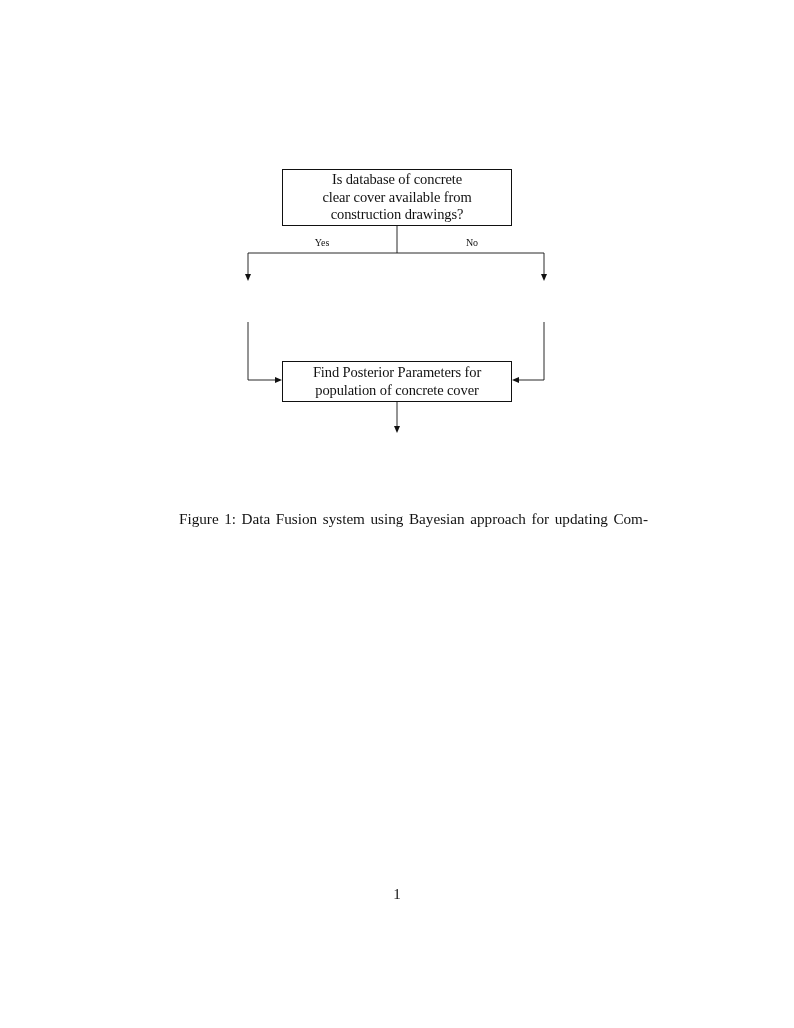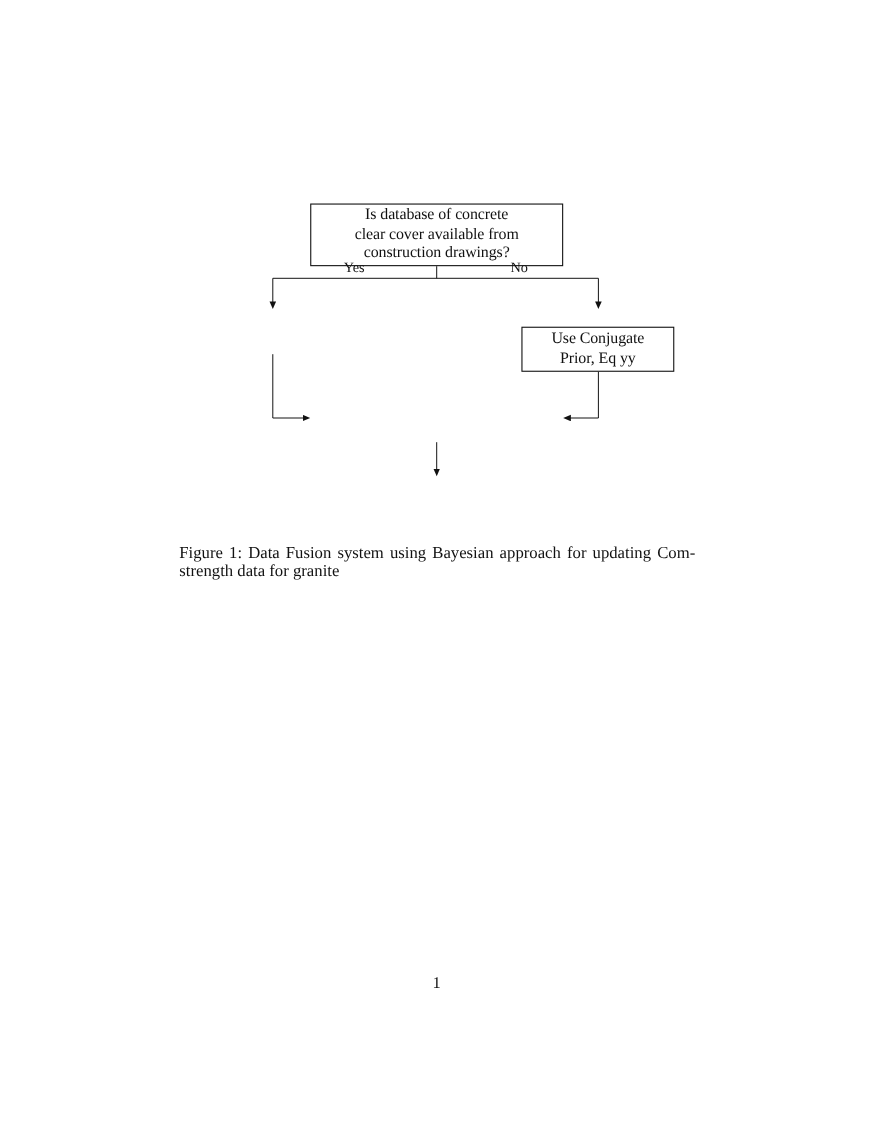--- a/index.html
+++ b/index.html
@@ -24,41 +24,40 @@
     border: 1px solid #111111;
     background: #ffffff;
     display: flex;
     align-items: center;
     justify-content: center;
     text-align: center;
     font-size: 14.5px;
     line-height: 17.5px;
     letter-spacing: -0.1px;
     white-space: pre;
-    margin-top: 16px;
   }
   .node-question  { left: 282px; top: 169px; width: 230px; height: 57px; }
   .node-jeffreys  { left: 179px; top: 281px; width: 139px; height: 41px; }
   .node-conjugate { left: 474px; top: 281px; width: 139px; height: 41px; }
   .node-posterior { left: 282px; top: 361px; width: 230px; height: 41px; }
   .node-plot      { left: 282px; top: 433px; width: 230px; height: 42px; }
   .edge-label {
     position: absolute;
     width: 60px;
     text-align: center;
-    font-size: 13px;
+    font-size: 10px;
     line-height: 17px;
   }
   .edge-label-yes { left: 292px; top: 234px; }
   .edge-label-no  { left: 442px; top: 234px; }
   .caption {
     position: absolute;
     left: 163px; top: 494px;
     width: 469px;
-    margin: 0;
+    margin: 16px;
     font-size: 15.2px;
     line-height: 17.4px;
   }
   .cap-line { display: block; }
   .cap-line.just { text-align: justify; text-align-last: justify; }
   .math-var { font-style: italic; }
   .math-sub { font-style: italic; font-size: 70%; }
   .page-number {
     position: absolute;
     left: 0; right: 0;
@@ -91,25 +90,24 @@
 
   <div class="node node-question">Is database of concrete
 clear cover available from
 construction drawings?</div>
 
   <div class="edge-label edge-label-yes">Yes</div>
 
   <div class="edge-label edge-label-no">No</div>
 
 
-  <div class="node node-conjugate">Use Conjugate
-Prior, Eq yy</div>
 
+  <div class="node node-posterior">Find Posterior Parameters for
+population of concrete cover</div>
 
 
   <p class="caption">
     <span class="cap-line just">Figure 1: Data Fusion system using Bayesian approach for updating Com-</span>
-      <span class="cap-line">strength data for granite</span>
   </p>
 
   <div class="page-number">1</div>
 
 </div>
 
 </body></html>

